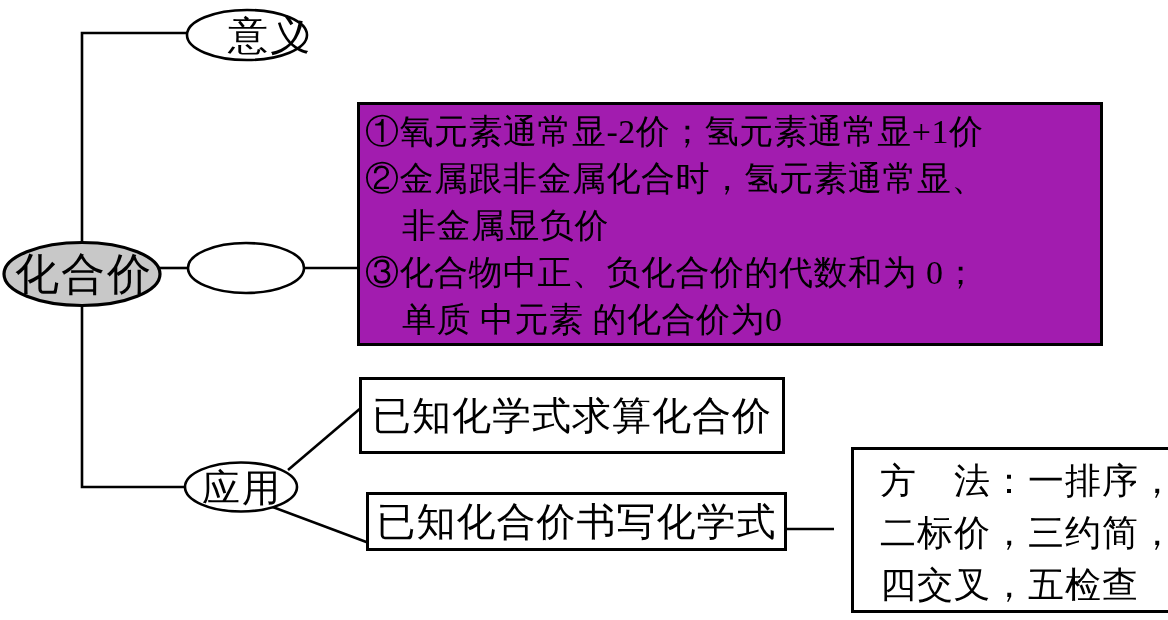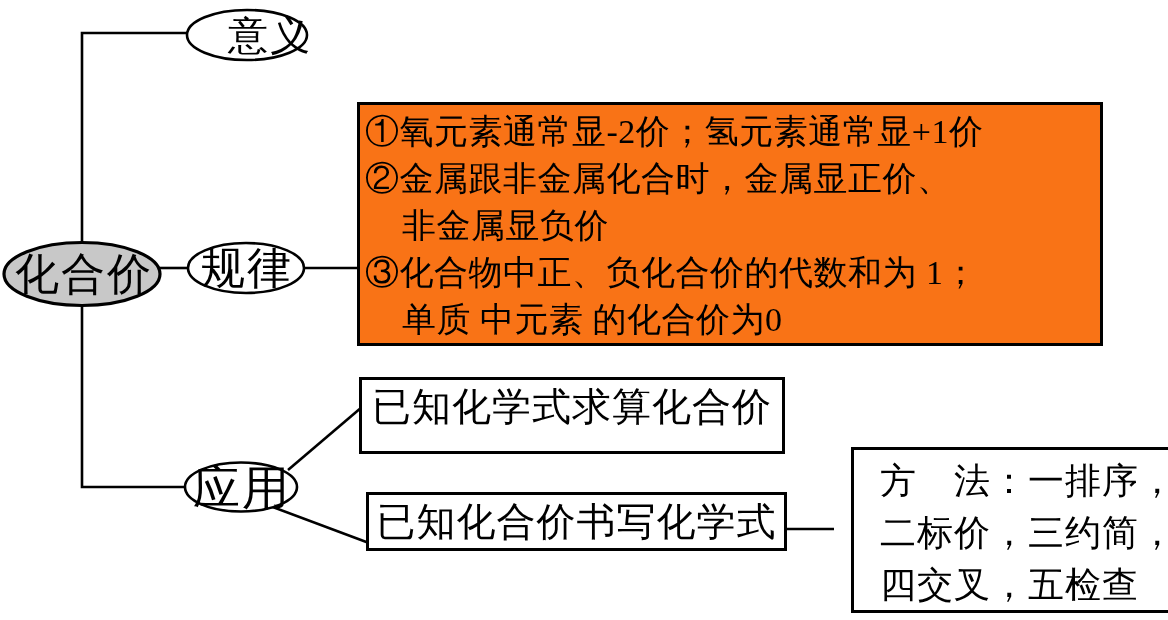--- a/index.html
+++ b/index.html
@@ -23,43 +23,44 @@
   .node-label {
     position: absolute;
     transform: translate(-50%, -50%);
     white-space: nowrap;
     letter-spacing: 2px;
     line-height: 1;
   }
   .label-meaning     { left: 247px; top: 36px;  font-size: 40px; margin-left: 23px; }
   .label-root        { left: 84px;  top: 275px; font-size: 44px; }
   .label-rules       { left: 247px; top: 269px; font-size: 44px; }
-  .label-application { left: 242px; top: 488px; font-size: 47px; }
+  .label-application { left: 242px; top: 488px; font-size: 38px; }
 
   .rules-box {
     position: absolute;
     left: 357px; top: 102px;
     width: 746px; height: 244px;
     border: 3px solid #000;
-    background: #f97316;
+    background: #a21caf;
     padding: 3px 4px 0 5px;
   }
   .rules-box .rline {
     font-size: 34px;
     line-height: 47px;
     white-space: pre;
     letter-spacing: 0.5px;
   }
   .rules-box .rline.indent { padding-left: 37px; }
 
   .app-box {
     position: absolute;
     border: 3px solid #000;
     background: #fff;
     display: flex;
+    align-items: center;
     justify-content: center;
     font-size: 39px;
     white-space: nowrap;
     letter-spacing: 1px;
   }
   .app-box.box1 { left: 359px; top: 377px; width: 426px; height: 77px; }
   .app-box.box2 { left: 366px; top: 492px; width: 421px; height: 59px; }
 
   .method-box {
     position: absolute;
@@ -97,28 +98,27 @@
     <line x1="785" y1="529" x2="834" y2="529" stroke="#000" stroke-width="2.6"></line>
 
     <ellipse cx="247" cy="35" rx="60" ry="25" stroke="#000" stroke-width="2.6" fill="#ffffff"></ellipse>
     <ellipse cx="82" cy="274" rx="78" ry="31.5" stroke="#000" stroke-width="3.2" fill="#c8c8c8"></ellipse>
     <ellipse cx="246" cy="268" rx="58" ry="25" stroke="#000" stroke-width="2.6" fill="#ffffff"></ellipse>
     <ellipse cx="241" cy="487" rx="56" ry="24.5" stroke="#000" stroke-width="2.6" fill="#ffffff"></ellipse>
   </svg>
 
   <div class="node-label label-meaning">意义</div>
   <div class="node-label label-root">化合价</div>
-  <div class="node-label label-rules">规律</div>
   <div class="node-label label-application">应用</div>
 
   <div class="rules-box">
     <div class="rline">①氧元素通常显-2价；氢元素通常显+1价</div>
-    <div class="rline">②金属跟非金属化合时，金属显正价、</div>
+    <div class="rline">②金属跟非金属化合时，氢元素通常显、</div>
     <div class="rline indent">非金属显负价</div>
-    <div class="rline">③化合物中正、负化合价的代数和为 1；</div>
+    <div class="rline">③化合物中正、负化合价的代数和为 0；</div>
     <div class="rline indent">单质 中元素 的化合价为0</div>
   </div>
 
   <div class="app-box box1">
     <span>已知化学式求算化合价</span>
   </div>
   <div class="app-box box2">
     <span>已知化合价书写化学式</span>
   </div>
 

